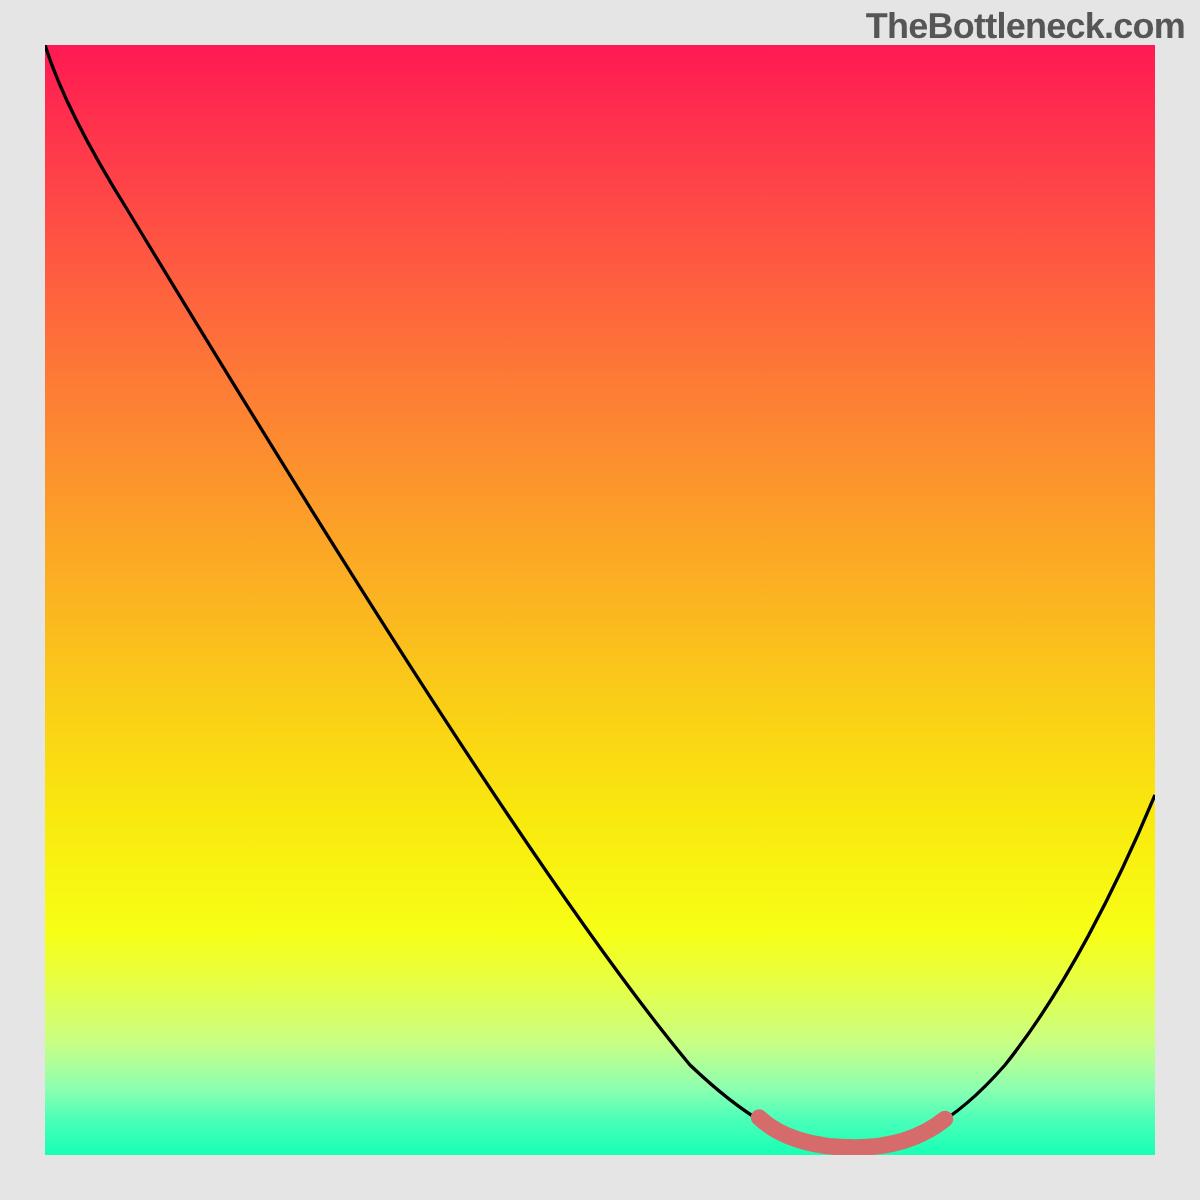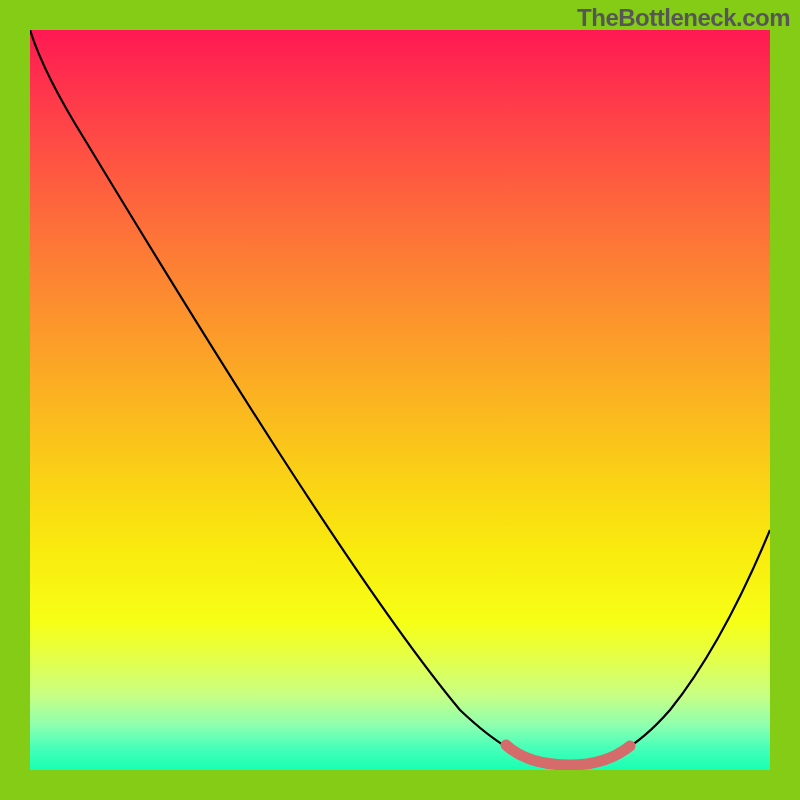--- a/index.html
+++ b/index.html
@@ -1,21 +1,21 @@
 <!DOCTYPE html>
 <html><head>
 <meta charset="utf-8">
 <style>
   * { margin: 0; padding: 0; box-sizing: border-box; }
   html, body { width: 800px; height: 800px; overflow: hidden; background: #000; }
   .container {
     width: 800px;
     height: 800px;
     position: relative;
-    background: #84cc16;
+    background: #e5e5e5;
     text-align: center;
   }
   .watermark {
     position: absolute;
     top: 4px;
     right: 10px;
     font-family: Arial, Helvetica, sans-serif;
     font-size: 24px;
     font-weight: bold;
     color: #565656;

